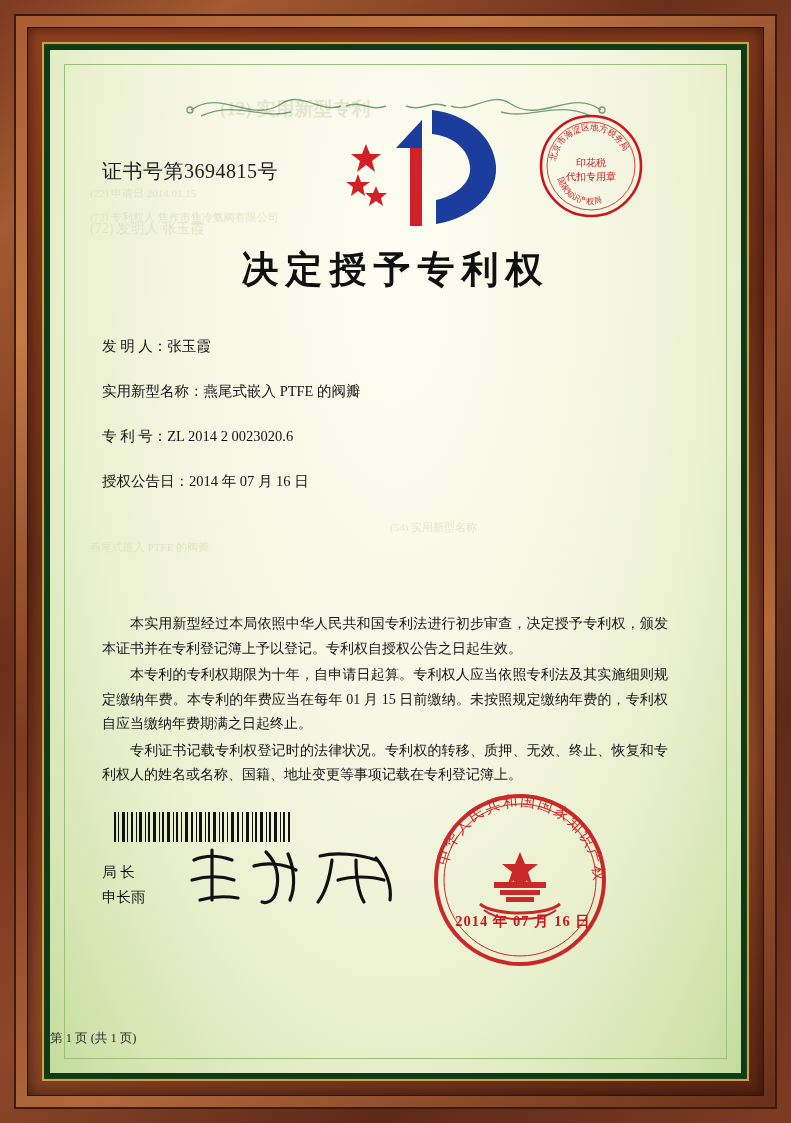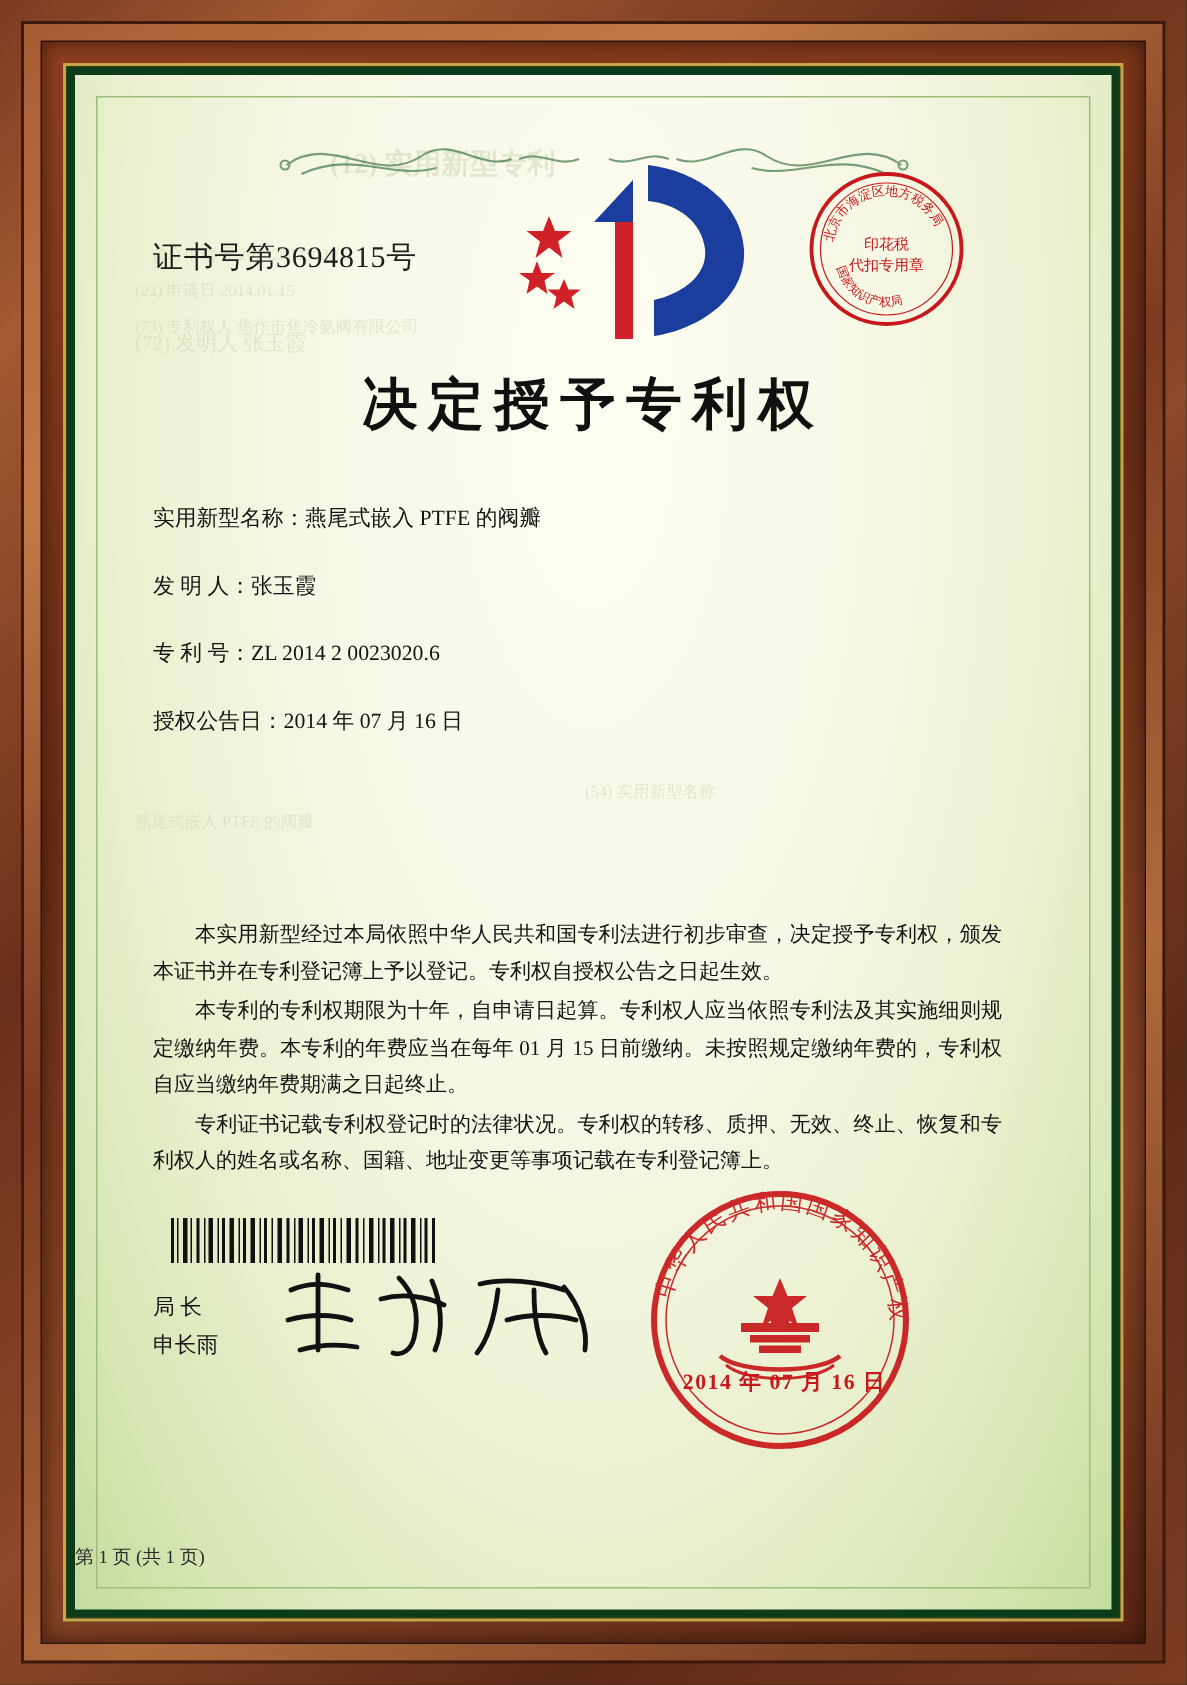--- a/index.html
+++ b/index.html
@@ -151,24 +151,24 @@
         <textPath href="#tr-arc2" startOffset="8%">国家知识产权局</textPath>
       </text>
     </svg>
 
     <div class="cert-no">证书号第3694815号</div>
 
     <div class="title">决定授予专利权</div>
 
     <div class="fields">
       <div class="field">
+        <span class="lbl">发 明 人：</span><span class="val">张玉霞</span>
+      </div>
+      <div class="field">
         <span class="lbl">实用新型名称：</span><span class="val">燕尾式嵌入 PTFE 的阀瓣</span>
-      </div>
-      <div class="field">
-        <span class="lbl">发 明 人：</span><span class="val">张玉霞</span>
       </div>
       <div class="field">
         <span class="lbl">专 利 号：</span><span class="val">ZL 2014 2 0023020.6</span>
       </div>
       <div class="field">
         <span class="lbl">授权公告日：</span><span class="val">2014 年 07 月 16 日</span>
       </div>
     </div>
 
     <div class="paras">

